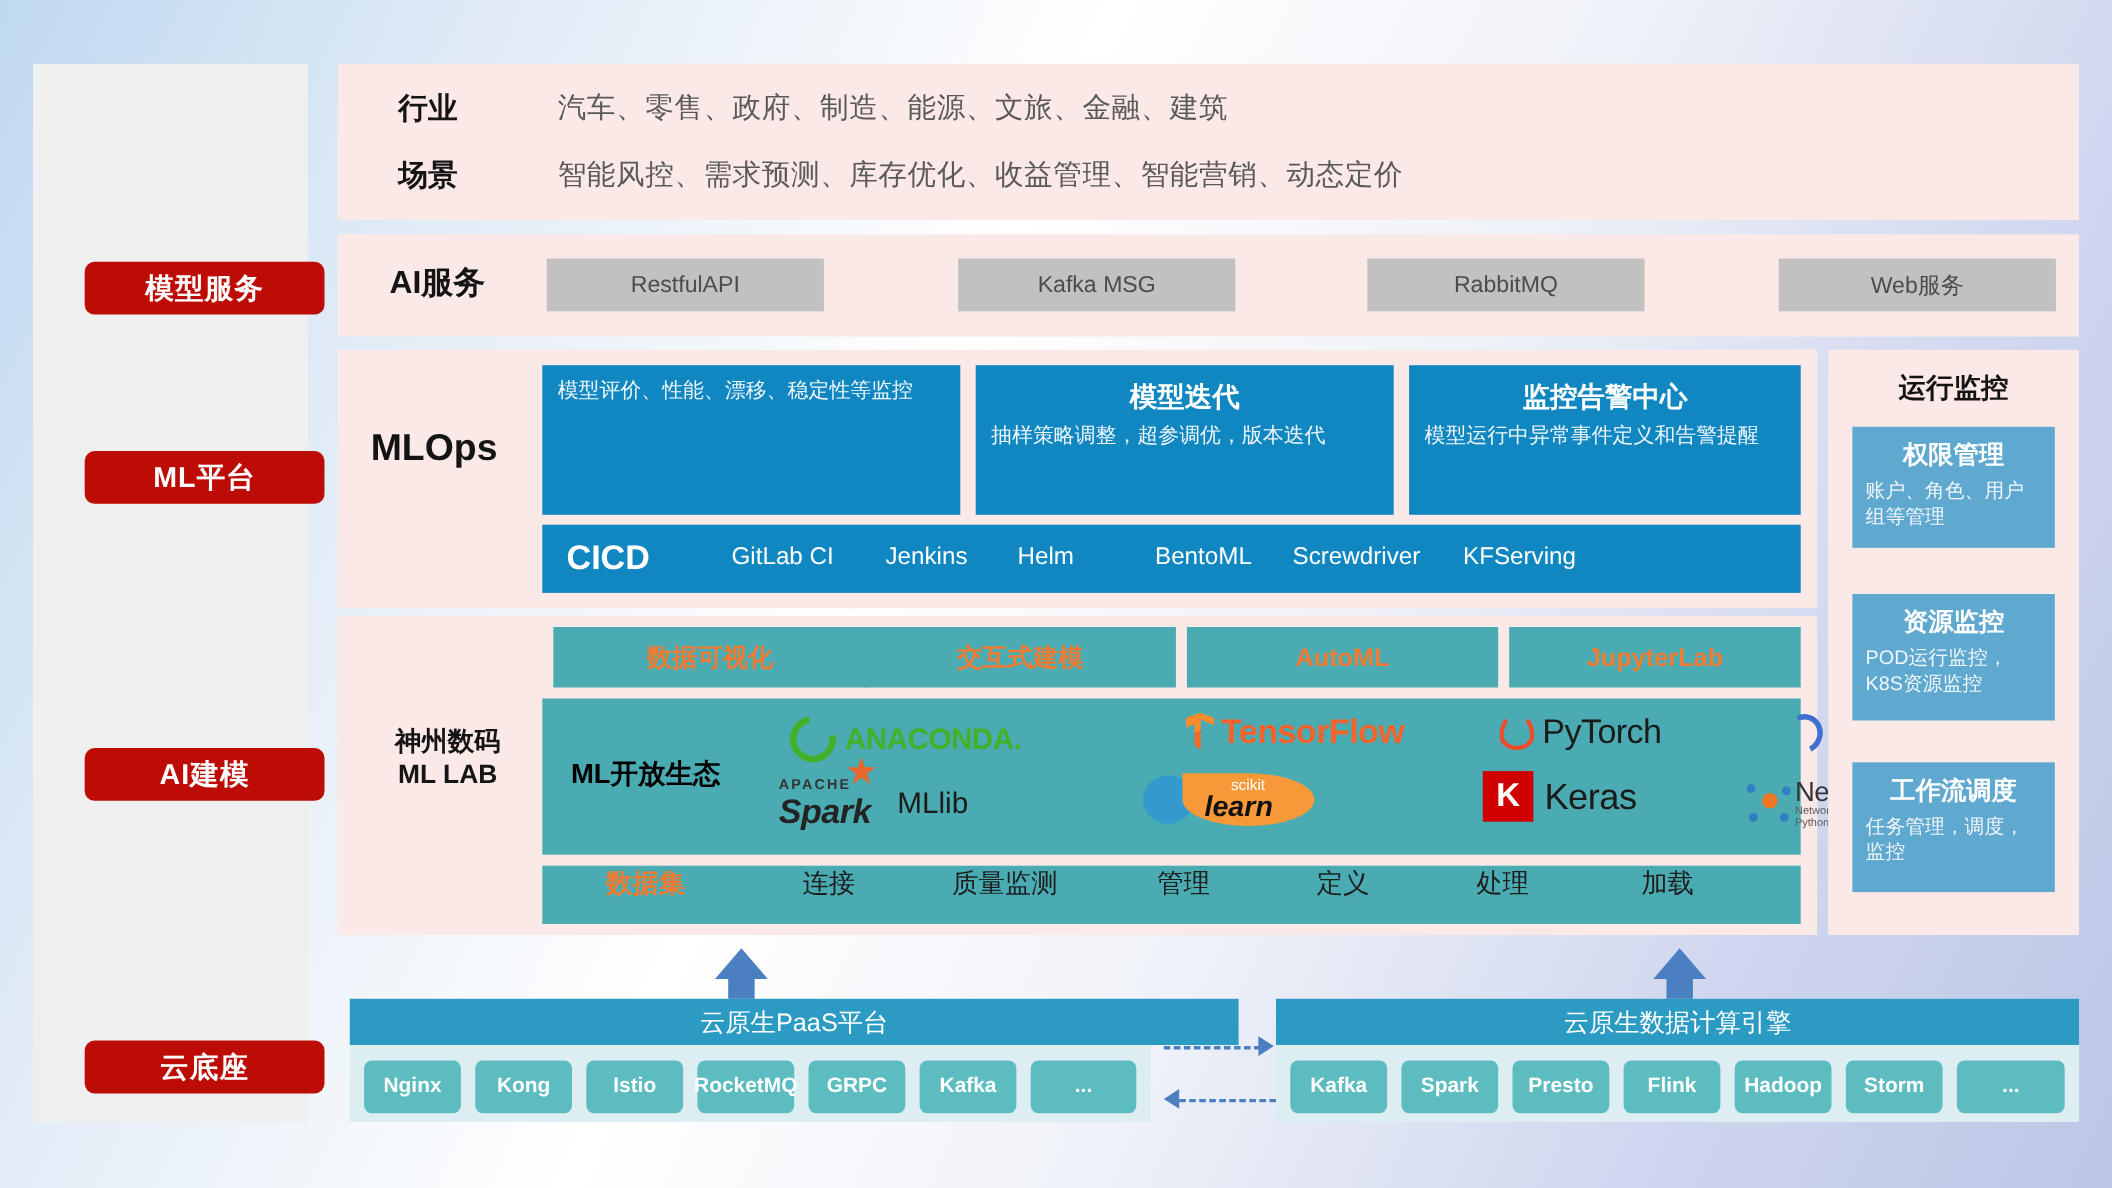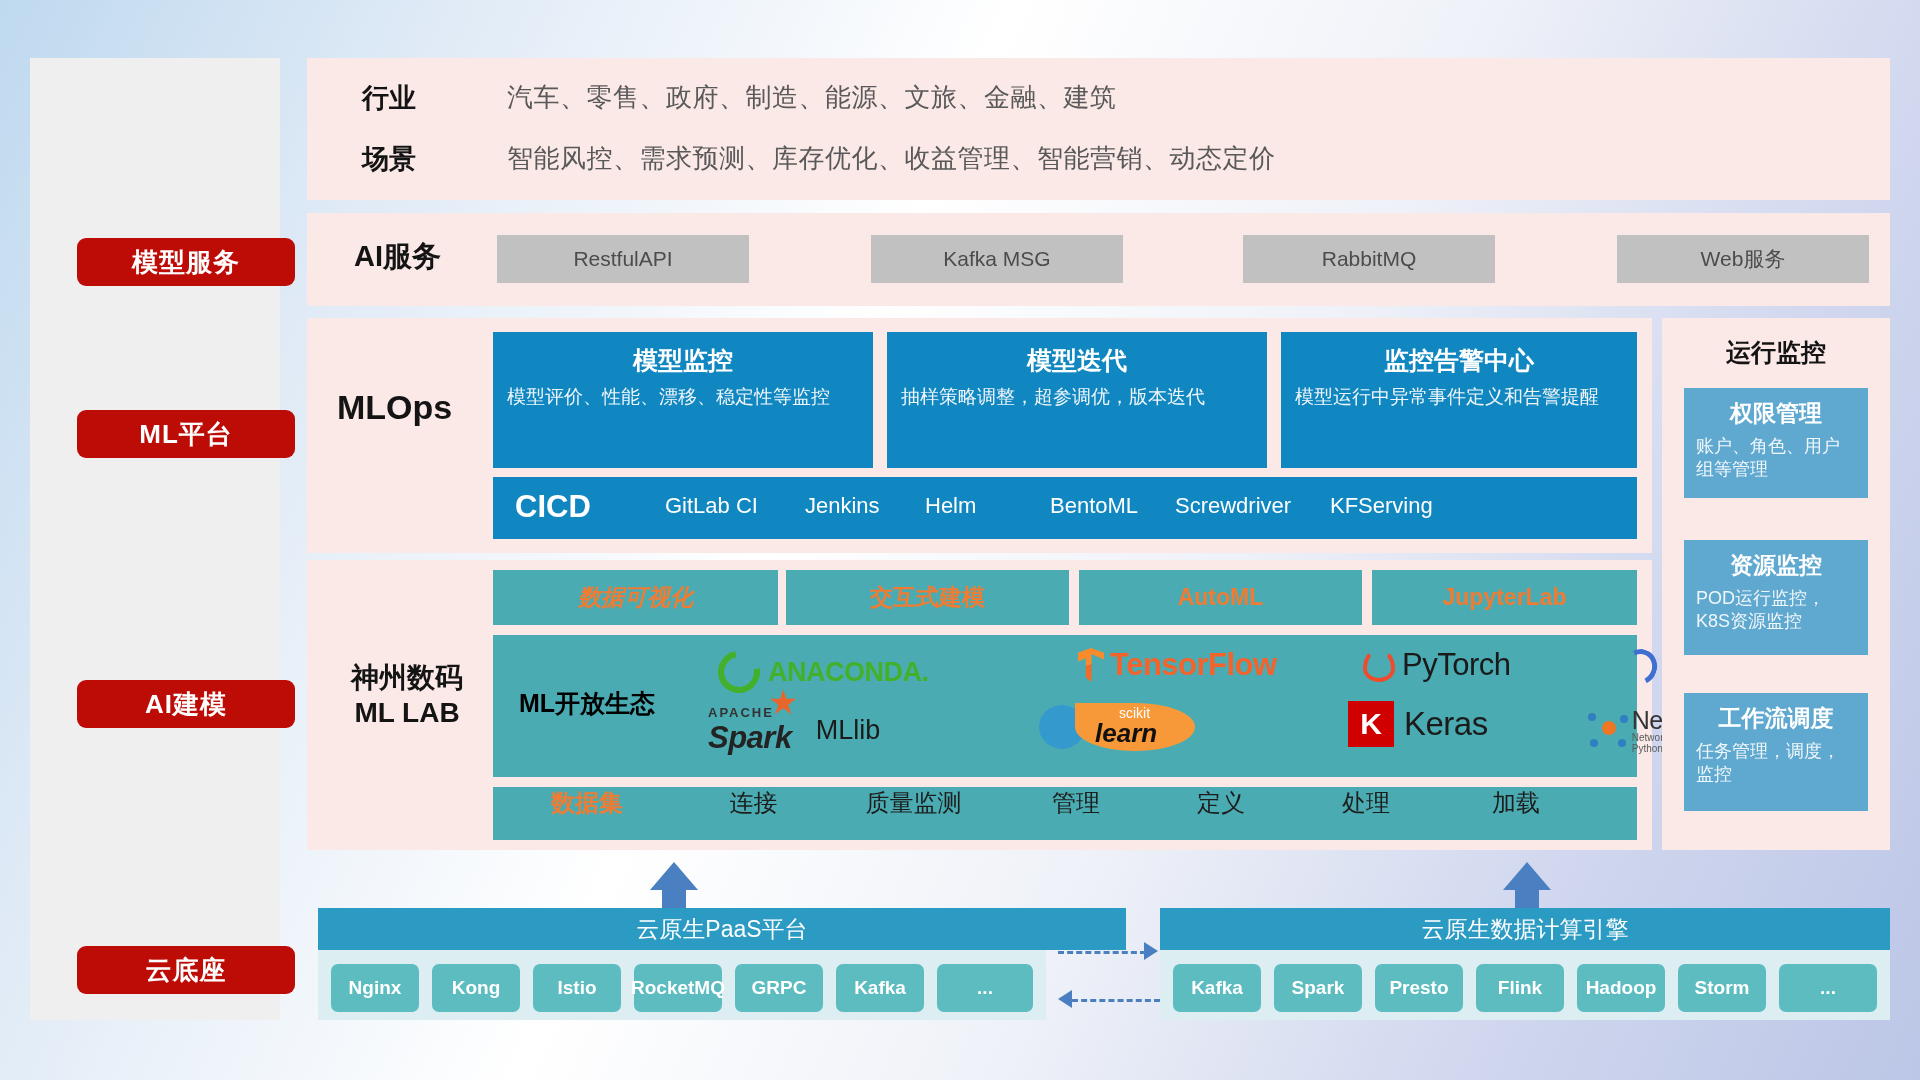--- a/index.html
+++ b/index.html
@@ -142,21 +142,20 @@
       </div>
     <div class="svc" style="position:absolute;left:1310px;top:22px;width:252px;">
         <span>Web服务</span>
       </div>
   </div>
 
   <div class="band" style="left:307px;top:318px;width:1345px;height:235px">
     <div style="position:absolute;left:30px;top:70px;font-size:34px;font-weight:bold;color:#141414;">MLOps</div>
 
     <div class="mlops-card" style="left:186px;top:14px;width:380px;height:136px;">
-      <h4>模型监控</h4>
       <p>模型评价、性能、漂移、稳定性等监控</p>
     </div>
     <div class="mlops-card" style="left:580px;top:14px;width:380px;height:136px;">
       <h4>模型迭代</h4>
       <p>抽样策略调整，超参调优，版本迭代</p>
     </div>
     <div class="mlops-card" style="left:974px;top:14px;width:356px;height:136px;">
       <h4>监控告警中心</h4>
       <p>模型运行中异常事件定义和告警提醒</p>
     </div>
@@ -166,26 +165,26 @@
       <div class="cicd-item" style="width:140px">GitLab CI</div>
       <div class="cicd-item" style="width:120px">Jenkins</div>
       <div class="cicd-item" style="width:125px">Helm</div>
       <div class="cicd-item" style="width:125px">BentoML</div>
       <div class="cicd-item" style="width:155px">Screwdriver</div>
       <div class="cicd-item" style="width:140px">KFServing</div>
     </div>
   </div>
 
   <div class="band" style="left:307px;top:560px;width:1345px;height:290px">
-    <div style="position:absolute;left:20px;top:100px;width:160px;text-align:center;font-size:28px;font-weight:bold;color:#141414;line-height:1.25;">
+    <div style="position:absolute;left:20px;top:100px;width:160px;text-align:center;font-size:24px;font-weight:bold;color:#141414;line-height:1.25;">
       <div>神州数码</div>
       <div>ML LAB</div>
     </div>
 
-    <div class="tool-pill" style="left:186px;top:10px;width:285px;height:55px;font-style:italic;">
+    <div class="tool-pill" style="left:196px;top:10px;width:285px;height:55px;">
         <span>数据可视化</span>
       </div>
     <div class="tool-pill" style="left:479px;top:10px;width:283px;height:55px;">
         <span>交互式建模</span>
       </div>
     <div class="tool-pill" style="left:772px;top:10px;width:283px;height:55px;">
         <span>AutoML</span>
       </div>
     <div class="tool-pill" style="left:1065px;top:10px;width:265px;height:55px;">
         <span>JupyterLab</span>

